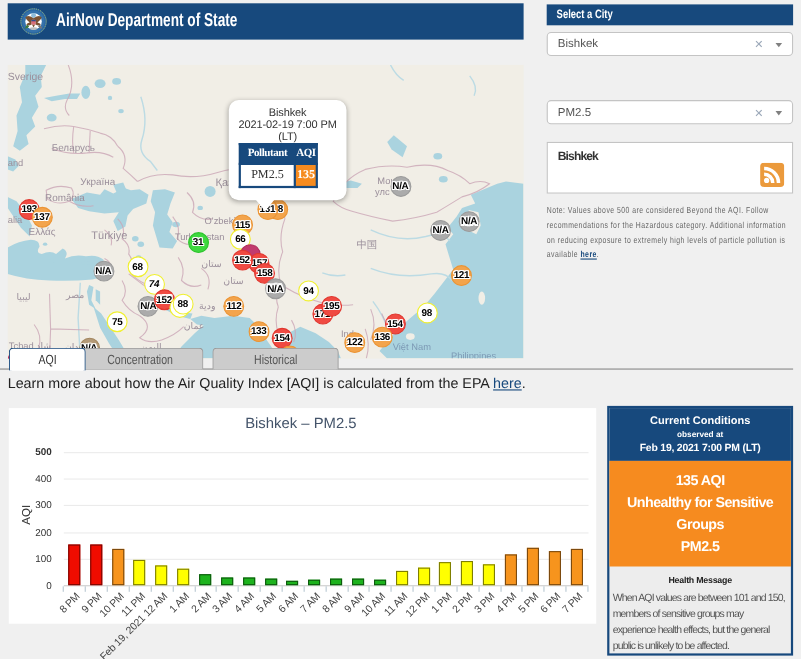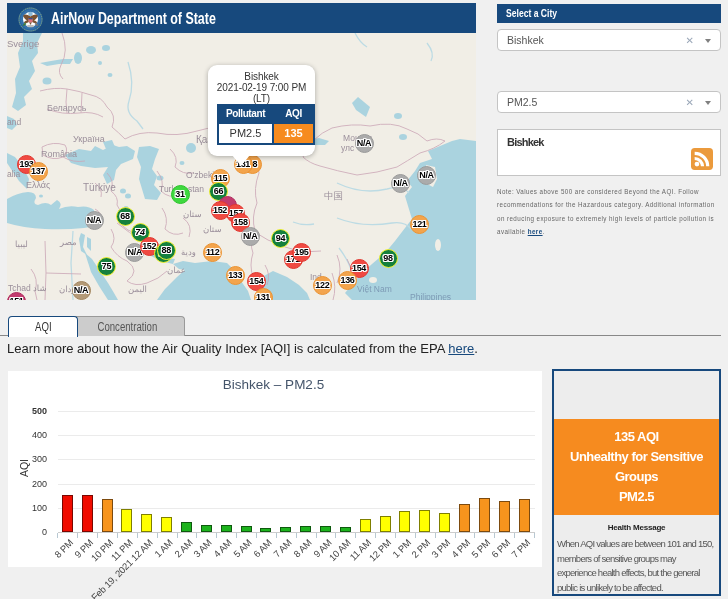--- a/index.html
+++ b/index.html
@@ -7,38 +7,38 @@
   .abs { position:absolute; }
   #page { position:relative; width:728px; height:599px; }
 
   
   #hdr { left:7px; top:3px; width:469px; height:33px; background:#17497d; }
   #hdr .title { position:absolute; left:44px; top:6px; color:#fff; font-size:17px; font-weight:bold;
                 transform:scaleX(0.73); transform-origin:0 50%; white-space:nowrap; }
   #seal { position:absolute; left:11px; top:4px; width:25px; height:25px; }
 
   
-  #map { left:7px; top:33px; width:469px; height:267px; overflow:hidden; background:#f1eee6; }
+  #map { left:7px; top:59px; width:469px; height:267px; overflow:hidden; background:#f1eee6; }
   .mk { position:absolute; width:19px; height:19px; border-radius:50%; font-size:9px; font-weight:bold;
         color:#000; text-align:center; line-height:17px; letter-spacing:-0.3px;
         text-shadow:-1px -1px 0 #fff,1px -1px 0 #fff,-1px 1px 0 #fff,1px 1px 0 #fff,0 1px 0 #fff,0 -1px 0 #fff,1px 0 0 #fff,-1px 0 0 #fff; }
   .red    { background:#f04a42; border:1.5px solid #e03830; }
   .orange { background:#f3a44c; border:1.5px solid #eb9434; }
-  .yellow { background:#15803d; border:1.5px solid #f0f030; }
+  .yellow { background:#ffffff; border:1.5px solid #f0f030; }
   .green  { background:#3fd83f; border:1.5px solid #2cc42c; }
   .gray   { background:#ababab; border:1.5px solid #9b9b9b; }
   .tan    { background:#b49a77; border:1.5px solid #a3865f; }
   .purp   { background:#c23b6e; border:1.5px solid #b02c5e; }
 
   
   #popup { position:absolute; left:201px; top:32px; width:107px; height:91px; background:#fff; border-radius:9px;
            box-shadow:0 1px 5px rgba(0,0,0,.3); text-align:center; font-size:10.5px; color:#333; }
   #popup .tail { position:absolute; left:24px; top:90px; width:0; height:0;
                  border-left:9px solid transparent; border-right:9px solid transparent; border-top:11px solid #fff; }
-  #ptable { position:absolute; left:9px; top:39px; width:98px; border-collapse:collapse; }
+  #ptable { position:absolute; left:9px; top:39px; width:72px; border-collapse:collapse;font-family:Liberation Serif, serif; }
   #ptable th { background:#17497d; color:#fff; font-weight:bold; font-size:10px; letter-spacing:-0.4px;
                padding:2px 0 3px 0; border:2px solid #17497d; }
   #ptable td { padding:3px 0 4px 0; border:2px solid #17497d; font-size:11px; }
   #ptable td.aqi { background:#f68b1f; color:#fff; font-weight:bold; }
 
   
   .sideHdr { left:497px; width:224px; height:19px; background:#17497d; color:#fff;
              font-size:11px; font-weight:bold; padding:3px 0 0 9px; }
   .sideHdr span { display:inline-block; transform:scaleX(0.78); transform-origin:0 50%; white-space:nowrap; }
   .dd { left:497px; width:224px; height:22px; background:#fff; border:1px solid #c4c4c4; border-radius:4px;
@@ -313,20 +313,21 @@
       <circle cx="6.5" cy="17.5" r="2.6" fill="#fff"></circle>
       <path d="M4 9.7 a10.3 10.3 0 0 1 10.3 10.3 h-3.5 a6.8 6.8 0 0 0 -6.8 -6.8 z" fill="#fff"></path>
       <path d="M4 4 a16 16 0 0 1 16 16 h-3.5 a12.5 12.5 0 0 0 -12.5 -12.5 z" fill="#fff"></path>
     </svg>
   </div>
   <div id="note" class="abs">Note: Values above 500 are considered Beyond the AQI. Follow<br>recommendations for the Hazardous category. Additional information<br>on reducing exposure to extremely high levels of particle pollution is<br>available <a href="#">here</a>.</div>
 
   <div id="tabline" class="abs"></div>
   <div id="tab1" class="tab"><span>AQI</span></div>
   <div id="tab2" class="tab"><span>Concentration</span></div>
+  <div id="tab3" class="tab"><span>Historical</span></div>
   <div id="learn" class="abs">Learn more about how the Air Quality Index [AQI] is calculated from the EPA <a href="#">here</a>.</div>
 
   <div id="chart" class="abs">
     <div id="ctitle">Bishkek – PM2.5</div>
     <div id="yaxis">AQI</div>
   <div class="ylab" style="left: 0px; top: 156px;">0</div>
       <div class="grid" style="top: 136.8px;"></div>
       <div class="ylab" style="left: 0px; top: 131.8px;">100</div>
       <div class="grid" style="top: 112.6px;"></div>
       <div class="ylab" style="left: 0px; top: 107.6px;">200</div>
@@ -406,20 +407,25 @@
       <div class="bar b-org" style="left: 490.72px; top: 130.024px; height: 30.976px;"></div>
       <div class="tick" style="left: 506.15px; top: 162px;"></div>
       <div class="xlab" style="right: 37.78px; top: 166px;">6 PM</div>
       <div class="bar b-org" style="left: 510.58px; top: 128.33px; height: 32.67px;"></div>
       <div class="tick" style="left: 526.01px; top: 162px;"></div>
       <div class="xlab" style="right: 17.92px; top: 166px;">7 PM</div>
       <div class="tick" style="left: 49.37px; top: 162px;"></div>
   </div>
 
   <div id="cc" class="abs">
+    <div id="ccblue">
+      <div class="l1">Current Conditions</div>
+      <div class="l2">observed at</div>
+      <div class="l3">Feb 19, 2021 7:00 PM (LT)</div>
+    </div>
     <div id="ccorange">135 AQI<br>Unhealthy for Sensitive<br>Groups<br>PM2.5</div>
     <div id="cchealth">
       <div class="t">Health Message</div>
       <div class="b">When AQI values are between 101 and 150,<br>members of sensitive groups may<br>experience health effects, but the general<br>public is unlikely to be affected.</div>
     </div>
   </div>
 
 </div>
 
 </body></html>

